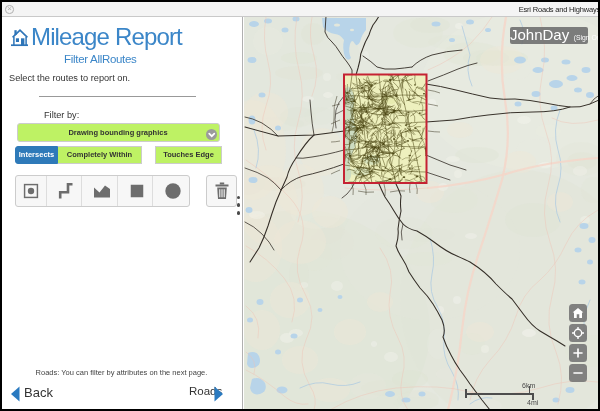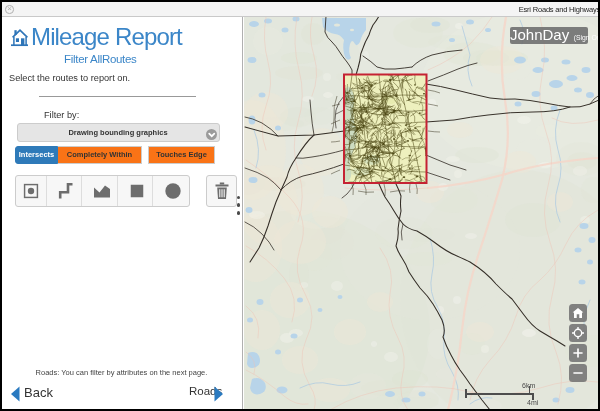--- a/index.html
+++ b/index.html
@@ -7,24 +7,24 @@
 #title{position:absolute;left:0;right:0;top:4.5px;text-align:right;font-size:7.5px;letter-spacing:-0.2px;font-weight:normal;color:#222;z-index:30}
 #closex{position:absolute;left:5px;top:5px;width:8.5px;height:8.5px;border:1px solid #b0b0b0;border-radius:50%;z-index:30}
 #closex:before{content:"\00d7";position:absolute;left:1.3px;top:-1.8px;font-size:8px;color:#b0b0b0}
 #panel{position:absolute;left:0;top:17px;width:243px;height:394px;background:#fff;border-right:1px solid #b0b0b0;z-index:5}
 #h1{position:absolute;left:31px;top:8px;line-height:24px;font-size:24px;letter-spacing:-0.85px;color:#3b86c8;}
 #houseicon{position:absolute;left:10px;top:11px;}
 #sub{position:absolute;left:64px;top:36px;font-size:11.5px;letter-spacing:-0.3px;color:#3b86c8;}
 #sel{position:absolute;left:9px;top:55.5px;font-size:9.2px;color:#333;}
 #divider{position:absolute;left:39px;top:78.5px;width:157px;border-top:1px solid #999;}
 #filterby{position:absolute;left:16px;top:93px;font-size:9.2px;color:#333;margin-left:28px;}
-#dropdown{position:absolute;left:16.5px;top:106px;width:203px;height:18.5px;background:#e5e5e5;border:1px solid #ccc;border-radius:3px;text-align:center;font-size:7.5px;font-weight:bold;color:#333;line-height:17px;}
+#dropdown{position:absolute;left:16.5px;top:106px;width:203px;height:18.5px;background:#bef264;border:1px solid #ccc;border-radius:3px;text-align:center;font-size:7.5px;font-weight:bold;color:#333;line-height:17px;}
 #ddarrow{position:absolute;left:188px;top:4.5px;width:11.5px;height:11.5px;background:#9b9b9b;border-radius:50%;}
 #tabs{position:absolute;left:15px;top:129px;height:17.5px;white-space:nowrap}
-.tab{display:inline-block;height:17.5px;font-size:7.5px;font-weight:bold;line-height:16.5px;text-align:center;background:#f97316;border:1px solid #ccc;color:#333;vertical-align:top}
+.tab{display:inline-block;height:17.5px;font-size:7.5px;font-weight:bold;line-height:16.5px;text-align:center;background:#bef264;border:1px solid #ccc;color:#333;vertical-align:top}
 .tab.on{background:#2e7ab9;border-color:#2e7ab9;color:#fff;border-radius:3px 0 0 3px}
 #tools{position:absolute;left:15px;top:158px;white-space:nowrap}
 .tgroup{display:inline-block;border:1px solid #ccc;border-radius:3px;background:#f7f7f7;height:32px;vertical-align:top}
 .tbtn{display:inline-block;width:31px;height:30px;border-right:1px solid #ddd;vertical-align:top;position:relative}
 .tbtn.last{border-right:none}
 .tbtn svg,#trash svg{position:absolute;left:50%;top:50%;transform:translate(-50%,-50%)}
 #trash{display:inline-block;margin-left:12px;width:31px;height:32px;border:1px solid #ccc;border-radius:3px;background:#f7f7f7;position:relative;vertical-align:top}
 #dots{position:absolute;left:236.5px;top:178.5px;}
 #dots div{width:3.8px;height:3.8px;border-radius:50%;background:#4a4a4a;margin-bottom:4.2px;}
 #note{position:absolute;left:0;width:243px;top:350.5px;text-align:center;font-size:7.5px;color:#444;}
@@ -985,21 +985,21 @@
  <div id="h1">Mileage Report</div>
  <div id="sub">Filter AllRoutes</div>
  <div id="sel">Select the routes to report on.</div>
  <div id="divider"></div>
  <div id="filterby">Filter by:</div>
  <div id="dropdown">Drawing bounding graphics
    <div id="ddarrow"><svg width="11.5" height="11.5" viewBox="0 0 11.5 11.5">
           <path d="M3.2 4.6 L5.75 7.2 L8.3 4.6" fill="none" stroke="#fff" stroke-width="1.7" stroke-linecap="round"></path>
         </svg></div>
  </div>
- <div id="tabs"><span class="tab on" style="width:43px">Intersects</span><span class="tab" style="width:84px;border-left:none">Completely Within</span><span class="tab" style="width:67px;margin-left:6px">Touches Edge</span></div>
+ <div id="tabs"><span class="tab on" style="width:43px">Intersects</span><span class="tab" style="width:84px;border-left:none">Completely Within</span><span class="tab" style="width:67px;margin-left:13px">Touches Edge</span></div>
  <div id="tools">
   <span class="tgroup">
    <span class="tbtn"><svg width="15" height="15" viewBox="0 0 15 15">
             <rect x="1" y="1" width="13" height="13" fill="none" stroke="#6d6d6d" stroke-width="1.6"></rect>
             <circle cx="7.5" cy="7.5" r="3.2" fill="#6d6d6d"></circle>
           </svg></span>
    <span class="tbtn"><svg width="16" height="16" viewBox="0 0 16 16">
             <path d="M2.2 15.5 V9.2 H10 V1.2 H14.5" fill="none" stroke="#6d6d6d" stroke-width="2.6"></path>
           </svg></span>
    <span class="tbtn"><svg width="18" height="14" viewBox="0 0 18 14">

